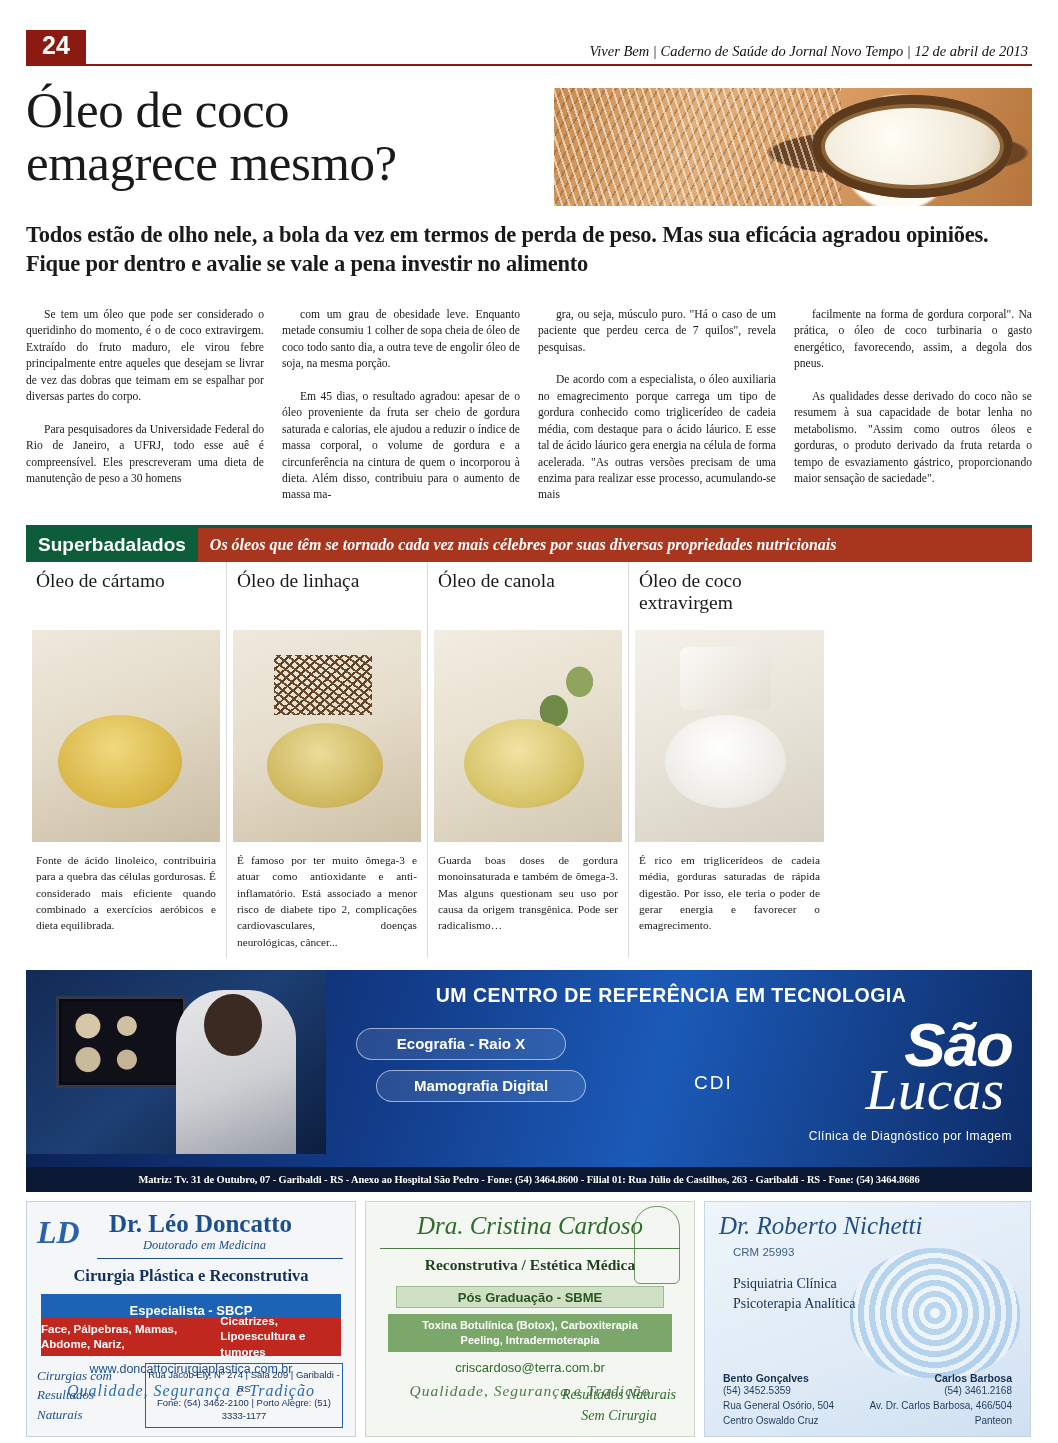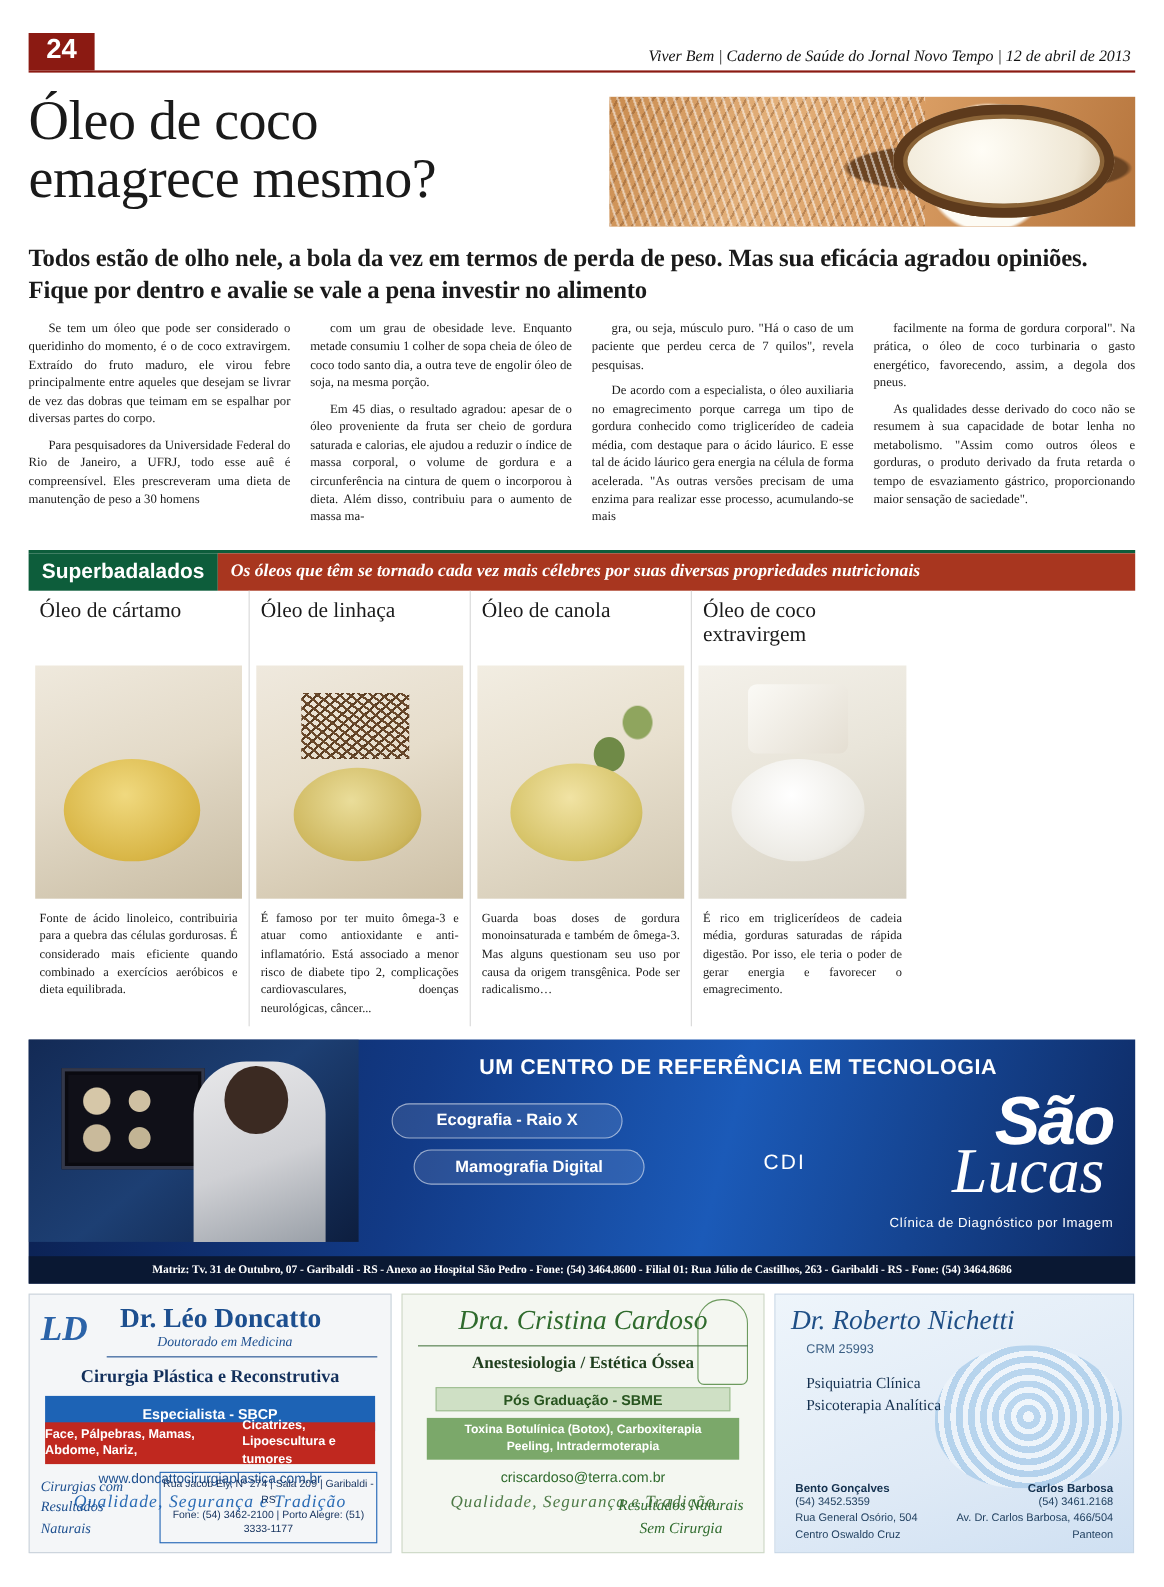--- a/index.html
+++ b/index.html
@@ -49,21 +49,21 @@
   }
 
   .deck {
     font-size:22.5px; line-height:1.32; font-weight:bold; margin:14px 0 12px 0;
     letter-spacing:-0.2px;
   }
 
   
   .cols { display:flex; gap:18px; }
   .col { width:242px; font-size:11.6px; line-height:1.42; text-align:justify; hyphens:auto; }
-  .col p { margin:0 0 7px 0; text-indent:18px; }
+  .col p { margin:16px 0 7px 0; text-indent:18px; }
 
   
   .sb-wrap { margin-top:14px; border-top:3px solid #0d5d3b; }
   .sb-bar { display:flex; height:34px; }
   .sb-title {
     background:#0d5d3b; color:#fff; font-family:"Liberation Sans", sans-serif;
     font-weight:bold; font-size:19px; display:flex; align-items:center;
     padding:0 12px; white-space:nowrap;
   }
   .sb-sub {
@@ -327,21 +327,21 @@
       <div class="fbox">
         <div>Rua Jacob Ely, Nº 274 | Sala 209 | Garibaldi - RS</div>
         <div>Fone: (54) 3462-2100 | Porto Alegre: (51) 3333-1177</div>
       </div>
     </div>
 
     <div class="sa sa2">
       <div class="fig"></div>
       <div class="name2">Dra. Cristina Cardoso</div>
       <hr class="l2">
-      <div class="spec2">Anestesiologia / Estética Óssea</div>
+      <div class="spec2">Reconstrutiva / Estética Médica</div>
       <div class="bar-green">Pós Graduação - SBME</div>
       <div class="bar-green2">
         <span>Toxina Botulínica (Botox), Carboxiterapia</span>
         <span>Peeling, Intradermoterapia</span>
       </div>
       <div class="mail">criscardoso@terra.com.br</div>
       <div class="qual2">Qualidade, Segurança e Tradição</div>
       <div class="res2">
         <div>Resultados Naturais</div>
         <div>Sem Cirurgia</div>

